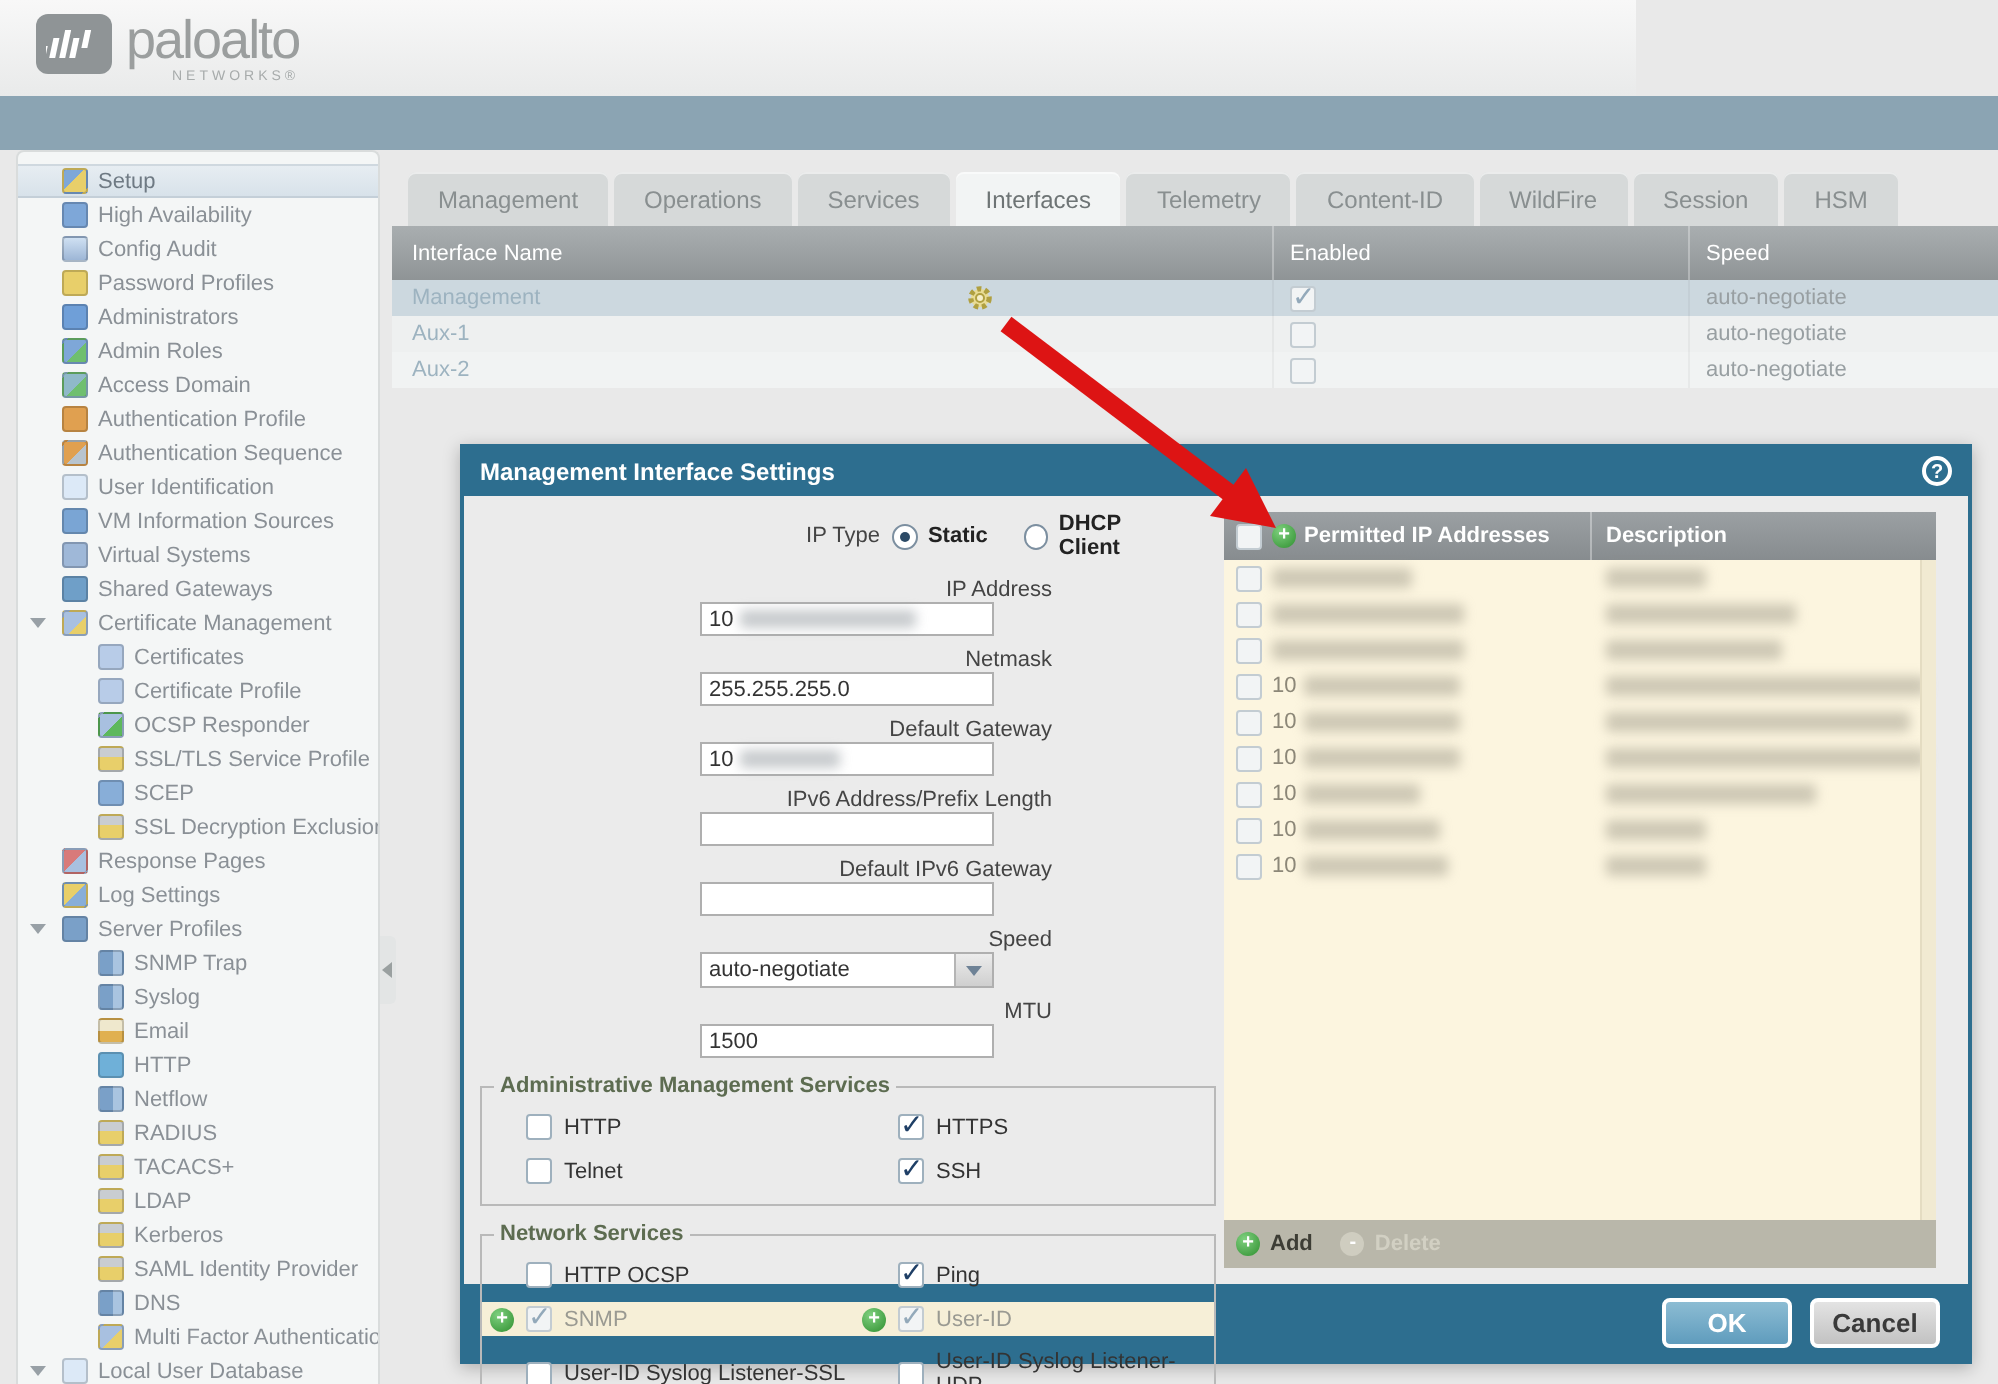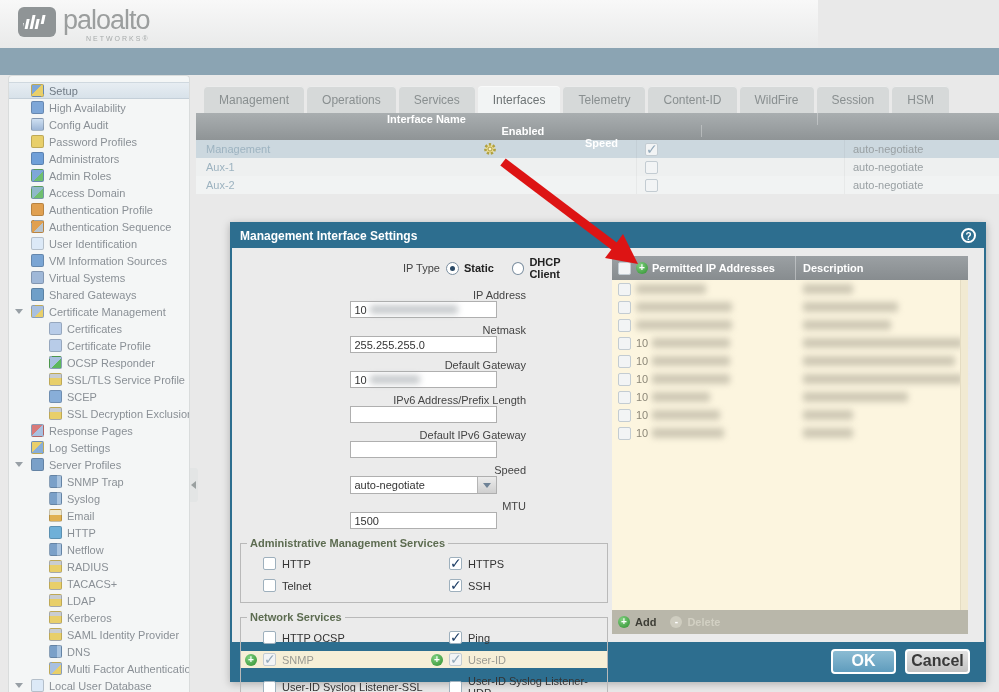--- a/index.html
+++ b/index.html
@@ -60,21 +60,21 @@
   
   #sub-tabs { position:absolute; left:204px; top:86px; height:27px; display:flex; }
   .sub-tab { padding:0 15px; margin-right:3px; background:#d6d9d9; border-radius:4px 4px 0 0;
     color:#898f90; font-size:12px; display:flex; align-items:center; cursor:pointer;
     box-shadow:inset 0 1px 0 rgba(255,255,255,.5); }
   .sub-tab.active { background:#f2f4f4; color:#6e7475; }
 
   
   #iface-table { position:absolute; left:196px; top:113px; width:803px; }
   #iface-head { height:27px; background:linear-gradient(#a9aeb0,#8f9496); display:flex;
-    color:#fff; font-weight:bold; align-items:center;flex-direction:column; }
+    color:#fff; font-weight:normal; align-items:center; }
   .ih-name { width:441px; padding-left:10px; border-right:1px solid rgba(255,255,255,.3); height:100%; display:flex; align-items:center; }
   .ih-en { width:208px; padding-left:8px; border-right:1px solid rgba(255,255,255,.3); height:100%; display:flex; align-items:center; }
   .ih-sp { flex:1; padding-left:8px; height:100%; display:flex; align-items:center; }
   .iface-row { height:18px; display:flex; align-items:center; background:#f1f3f3; cursor:pointer; }
   .iface-row.alt { background:#eef0f0; }
   .iface-row.sel { background:#ccd8df; }
   .ir-name { width:441px; padding-left:10px; color:#9db3c0; position:relative; height:100%; display:flex; align-items:center; border-right:1px solid rgba(0,0,0,.04);}
   .ir-en { width:208px; padding-left:8px; height:100%; display:flex; align-items:center; border-right:1px solid rgba(0,0,0,.04);}
   .ir-sp { flex:1; padding-left:8px; color:#989fa2; height:100%; display:flex; align-items:center; }
   .gear-wrap { position:absolute; left:287px; top:2px; }
@@ -101,21 +101,21 @@
   
   #dialog { position:absolute; left:230px; top:222px; width:756px; height:460px;
     border:2px solid #2d6e8f; background:#ebebeb; z-index:5; box-shadow:0 2px 8px rgba(0,0,0,.25); }
   #dlg-title { height:24px; background:#2d6e8f; color:#fff; font-size:12px; font-weight:600;
     display:flex; align-items:center; padding-left:8px; position:relative; }
   #dlg-help { position:absolute; right:8px; top:4px; width:15px; height:15px; border:2px solid #fff;
     border-radius:50%; color:#fff; font-size:10px; font-weight:bold; text-align:center; line-height:14px; cursor:pointer; }
   #dlg-body { position:relative; height:394px; }
   #dlg-footer { height:38px; background:#2d6e8f; display:flex; align-items:center;
     justify-content:flex-end; padding-right:14px; gap:9px; }
-  .dlg-btn { width:65px; height:25px; border-radius:4px; border:2px solid #fff; font-size:16px;
+  .dlg-btn { width:65px; height:25px; border-radius:4px; border:2px solid #fff; font-size:13px;
     font-weight:bold; display:flex; align-items:center; justify-content:center; cursor:pointer; }
   #btn-ok { background:linear-gradient(#8cbcd3,#5f9cbd); color:#fff; }
   #btn-cancel { background:linear-gradient(#e3e3e3,#c2c2c2); color:#3a3a3a; }
 
   
   #form-pane { position:absolute; left:5px; top:8px; width:372px; }
   .frm-row { display:flex; align-items:center; margin-bottom:6px;flex-direction:column; }
   .frm-label { width:218px; text-align:right; padding-right:6px; color:#444; }
   .frm-input { width:147px; height:17px; background:#fff; border:1px solid #afafaf;
     display:flex; align-items:center; padding-left:4px; color:#333; gap:3px; }

